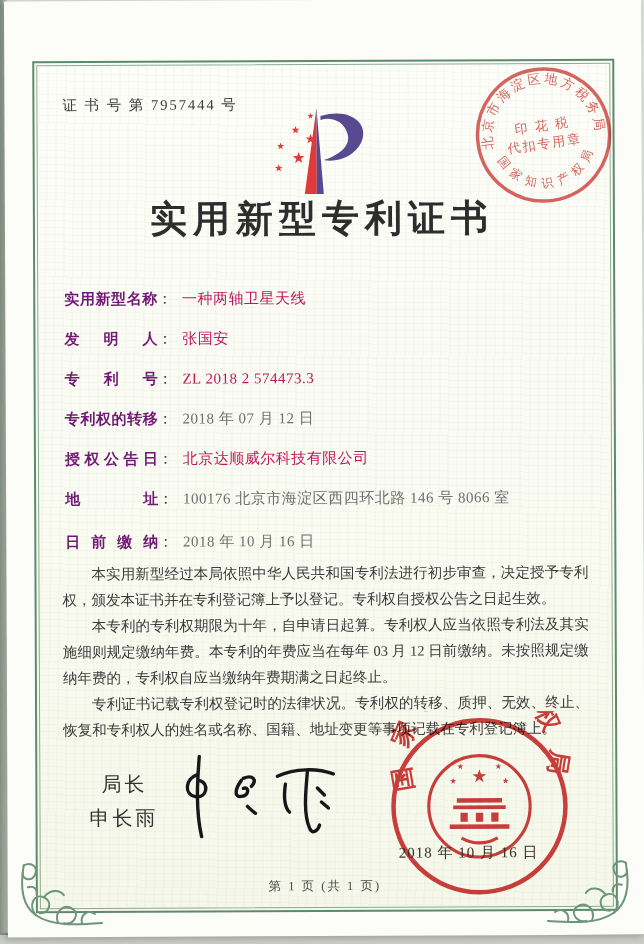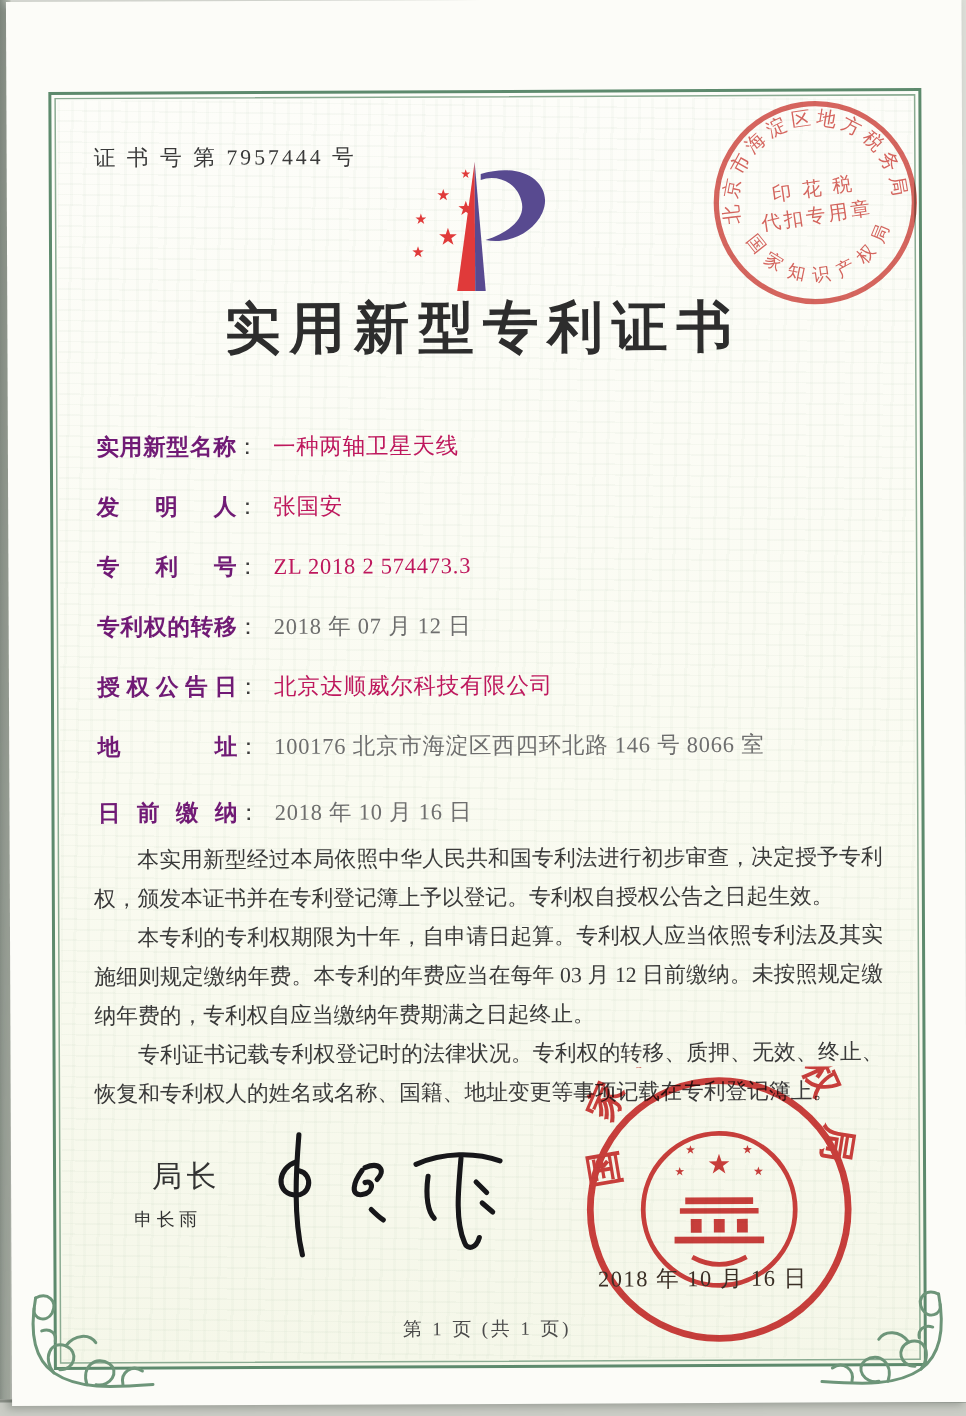--- a/index.html
+++ b/index.html
@@ -38,21 +38,21 @@
     vertical-align:top;color:#701a75;font-weight:bold;}
   .f-colon{display:inline-block;vertical-align:top;color:#3d3d3d;}
   .f-value{display:inline-block;vertical-align:top;margin-left:6px;color:#be185d;letter-spacing:.5px;}
   .f-value.light{color:#6e6e6e;}
   .grant{position:absolute;left:59px;top:532px;width:500px;font-size:15px;white-space:nowrap;}
   .grant .g2{position:absolute;left:306px;top:0;}
   .paras{position:absolute;left:56px;top:560px;width:526px;
     font-size:14.5px;line-height:26px;color:#3a3a3a;text-align:justify;}
   .paras p{margin:0;text-indent:2em;}
   .sig-role{position:absolute;left:82px;top:770px;font-size:20px;letter-spacing:3px;color:#333;margin-left:12px;}
-  .sig-name{position:absolute;left:82px;top:804px;font-size:12px;letter-spacing:3px;color:#333;}
+  .sig-name{position:absolute;left:82px;top:804px;font-size:20px;letter-spacing:3px;color:#333;}
   .signature{position:absolute;left:150px;top:750px;}
   .seal{position:absolute;left:377px;top:712px;mix-blend-mode:multiply;opacity:.92;}
   .seal-date{position:absolute;left:391px;top:844px;font-size:15px;letter-spacing:1px;
     color:#3a2f26;z-index:5;}
   .stamp{position:absolute;left:459px;top:56px;mix-blend-mode:multiply;opacity:.85;
     transform:rotate(-8deg);z-index:4;}
   .footer{position:absolute;left:28px;top:878px;width:578px;text-align:center;
     font-size:12.5px;letter-spacing:2px;color:#4a4a4a;}
   .ornament{position:absolute;z-index:3;}
   .orn-bl{left:4px;top:834px;}

